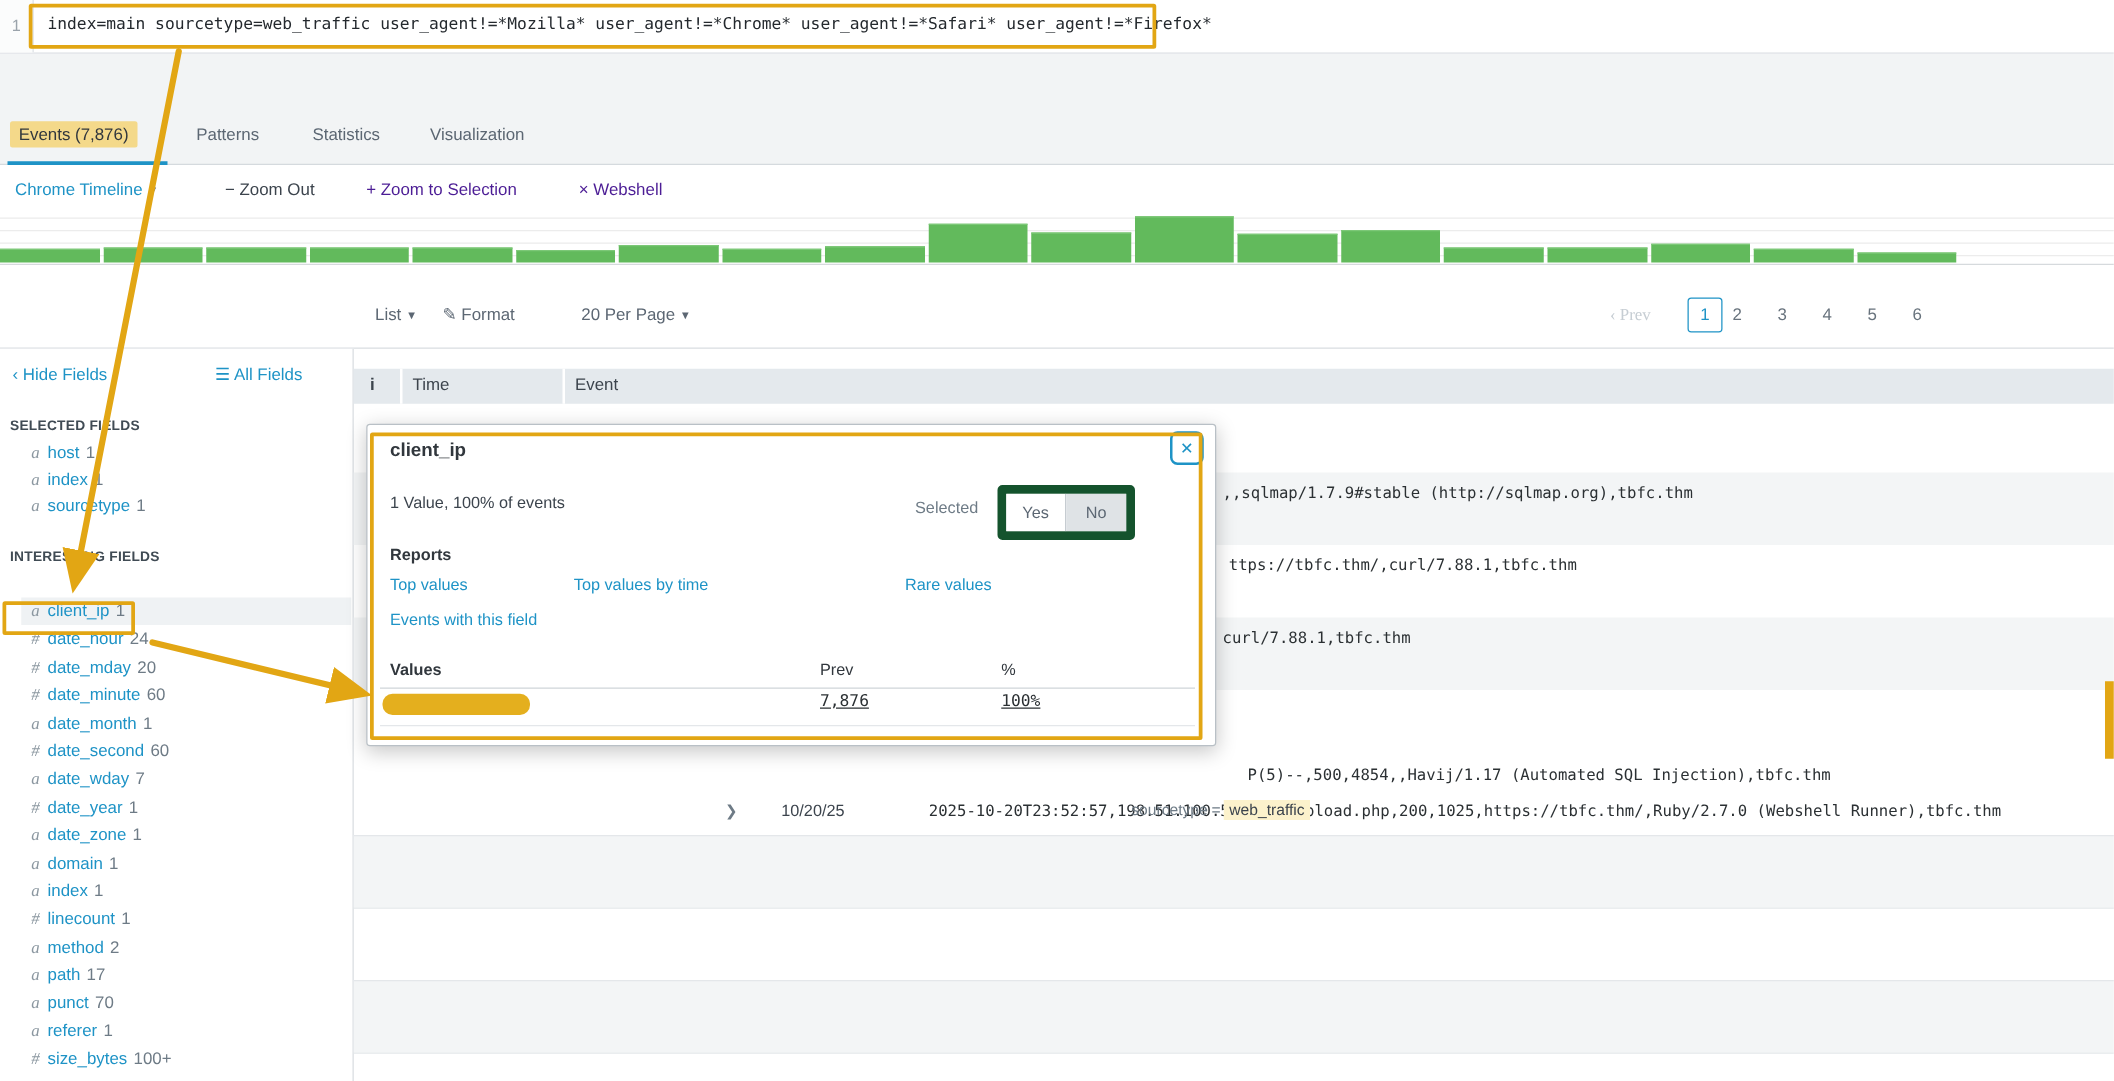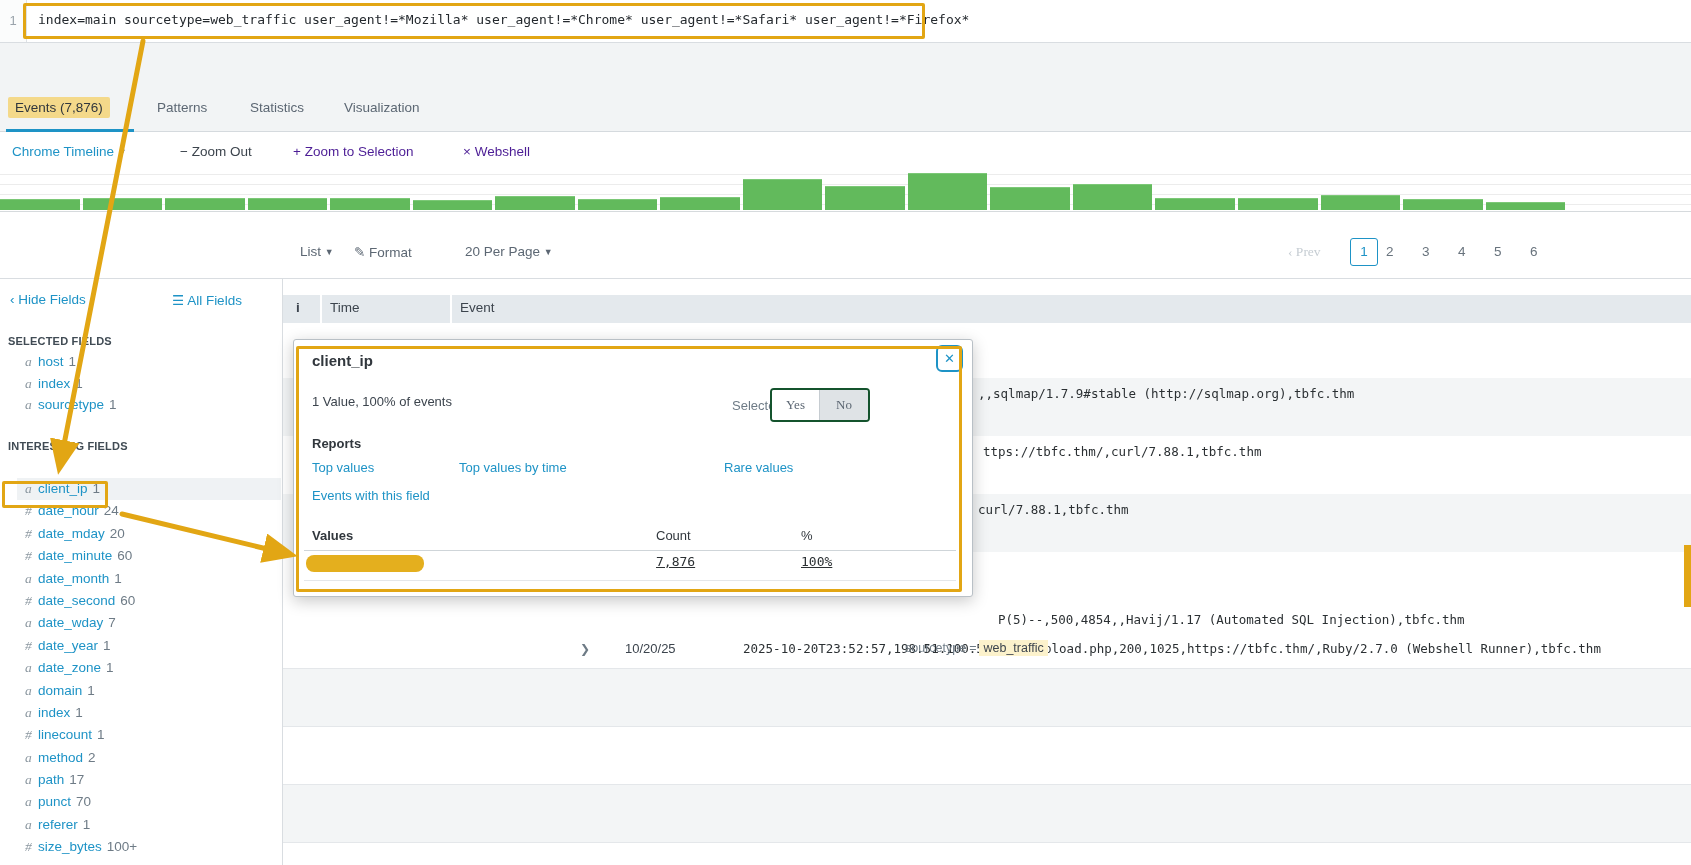--- a/index.html
+++ b/index.html
@@ -80,21 +80,21 @@
   .tk { color:#6e7b86; } .teq { color:#6e7b86; padding:0 3px; }
   .tv { color:#3c444d; cursor:pointer; }
   .hl-chip { background:#fcf2cc; padding:1px 4px; }
 
   
   .popup { position:absolute; left:293px; top:339px; width:680px; height:258px; background:#fff; border:1px solid #b9c0c6; border-radius:3px; box-shadow:0 4px 16px rgba(0,0,0,.22); z-index:40; }
   .pp-title { position:absolute; left:18px; top:12px; font-size:15px; font-weight:bold; color:#31373d; }
   .pp-close { position:absolute; left:642px; top:5px; width:27px; height:27px; border:2px solid #1e93c6; border-radius:6px; background:#fff; color:#1e93c6; font-size:13px; line-height:23px; text-align:center; cursor:pointer; z-index:47; }
   .pp-summary { position:absolute; left:18px; top:54px; font-size:13px; color:#3c444d; }
   .pp-sel-label { position:absolute; left:438px; top:58px; font-size:13px; color:#6e7b86; }
-  .pp-toggle { position:absolute; left:476px; top:48px; display:flex; border:2px solid #14532d; border-radius:4px; overflow:hidden;font-family:Liberation Serif, serif; }
+  .pp-toggle { position:absolute; left:504px; top:48px; display:flex; border:7px solid #14532d; border-radius:4px; overflow:hidden; }
   .pp-tbtn { width:48px; height:30px; line-height:30px; text-align:center; font-size:13px; color:#5c6773; cursor:pointer; }
   .pp-yes { background:#fff; border-right:1px solid #c6ccd1; }
   .pp-no { background:#dfe3e6; }
   .pp-reports { position:absolute; left:18px; top:96px; font-size:13px; font-weight:bold; color:#31373d; }
   .pp-link { position:absolute; font-size:13px; color:#1e93c6; cursor:pointer; }
   .pp-vh { position:absolute; top:188px; font-size:13px; color:#31373d; }
   .pp-line { position:absolute; left:10px; width:652px; height:1px; background:#cfd5d9; }
   .pp-pill { position:absolute; left:12px; top:215px; width:118px; height:17px; background:#e4af1e; border-radius:8px; z-index:46; }
   .pp-val { position:absolute; top:214px; font-size:13px; color:#2b3033;text-decoration:underline; }
   #popup-annot { left:296px; top:346px; width:666px; height:246px; border-width:3.5px; }
@@ -265,21 +265,21 @@
   <div class="pp-toggle">
     <div class="pp-tbtn pp-yes">Yes</div>
     <div class="pp-tbtn pp-no">No</div>
   </div>
   <div class="pp-reports">Reports</div>
   <span class="pp-link" style="left:18px; top:120px;">Top values</span>
   <span class="pp-link" style="left:165px; top:120px;">Top values by time</span>
   <span class="pp-link" style="left:430px; top:120px;">Rare values</span>
   <span class="pp-link" style="left:18px; top:148px;">Events with this field</span>
   <span class="pp-vh" style="left:18px; font-weight:bold;">Values</span>
-  <span class="pp-vh" style="left:362px;">Count</span>
+  <span class="pp-vh" style="left:362px;">Prev</span>
   <span class="pp-vh" style="left:507px;">%</span>
   <div class="pp-line" style="top:210px;"></div>
   <div class="pp-pill"></div>
   <span class="pp-val mono" style="left:362px;">7,876</span>
   <span class="pp-val mono" style="left:507px;">100%</span>
   <div class="pp-line" style="top:240px; background:#e4e7ea;"></div>
 </div>
 <div class="annot-rect" id="popup-annot"></div>
 
 <div class="edge-bar"></div>

